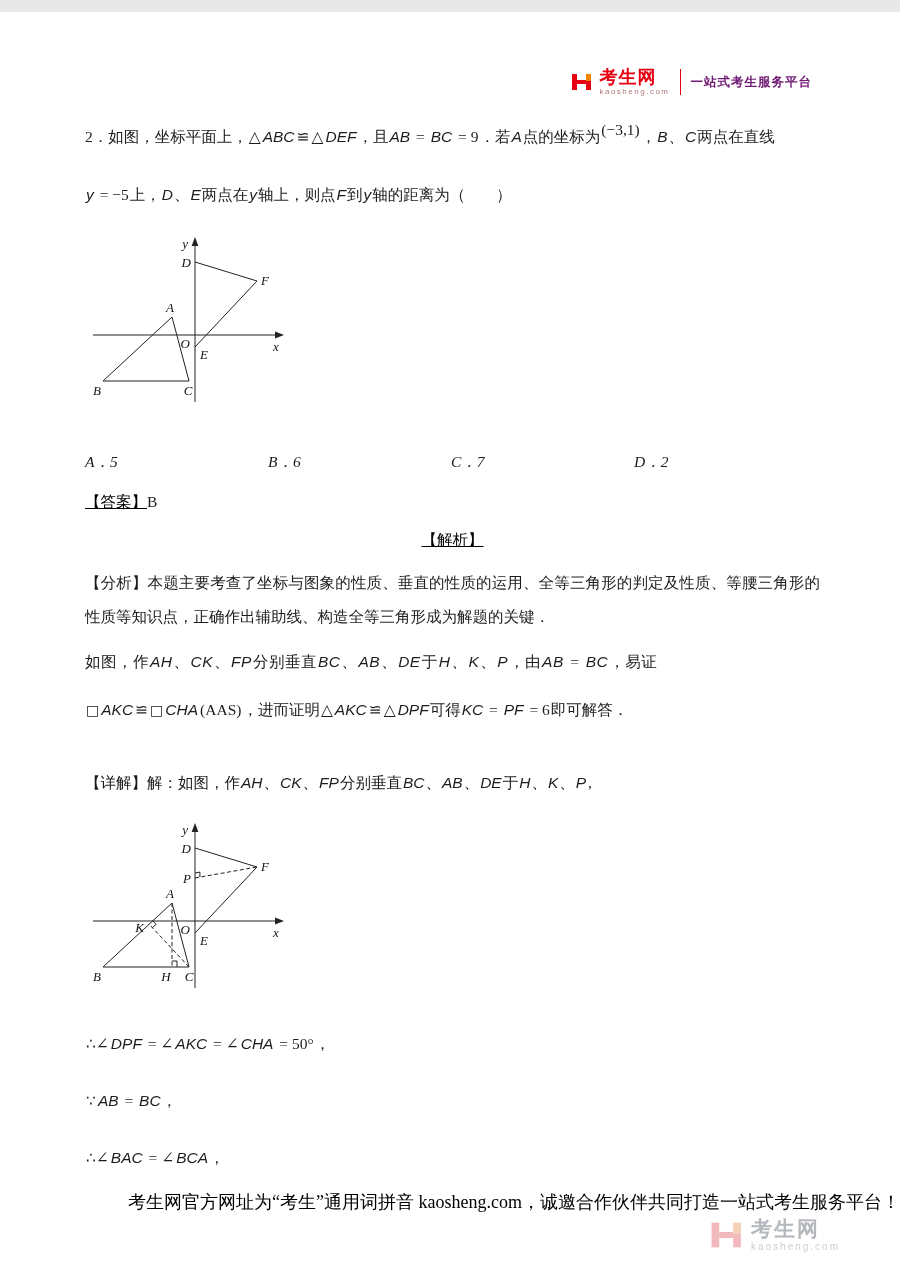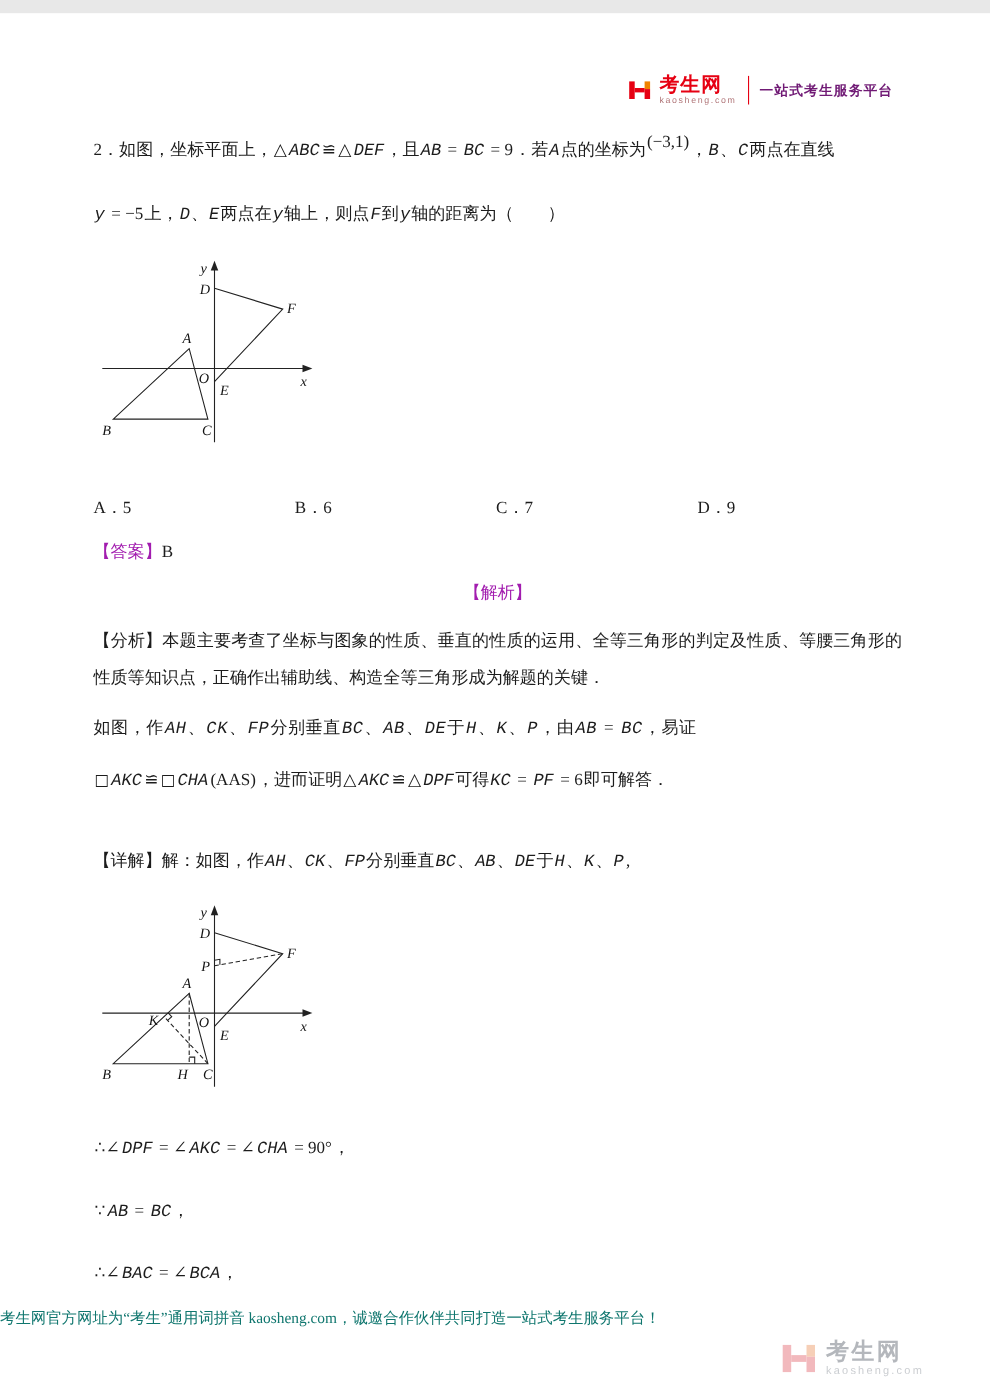--- a/index.html
+++ b/index.html
@@ -2,46 +2,46 @@
 <html><head>
 <meta charset="utf-8">
 <style>
   * { margin:0; padding:0; box-sizing:border-box; }
   body { background:#e8e8e8; font-family:"Liberation Serif","DejaVu Serif",serif; }
   .page { position:relative; width:900px; height:1273px; background:#ffffff; margin:12px auto; overflow:hidden; color:#1c1c1c; }
   .content { padding:112px 80px 0 85px; font-size:15.5px; }
 
   
   .seg-t { font-family:"Liberation Serif","DejaVu Serif",serif;text-align:right; }
-  .seg-m { font-family:Liberation Mono, monospace; font-style:italic; padding:0 1px; }
+  .seg-m { font-family:Liberation Sans, sans-serif; font-style:italic; padding:0 1px; }
   .seg-n { font-family:"Liberation Serif","DejaVu Serif",serif; padding:0 1px; }
   .seg-sup { position:relative; top:-7px; font-family:"Liberation Serif",serif; padding:0 1px; }
   .seg-box { font-family:"DejaVu Sans",sans-serif; font-size:14px; padding:0 1px; }
 
   .q-line { line-height:26px; }
   .q-line2 { margin-top:32px; }
   .figure { margin-top:26px; margin-left:2px; }
   .figure svg { display:block; }
 
-  .options { display:flex; margin-top:36px; line-height:24px; }
+  .options { display:flex; margin-top:36px; line-height:24px;font-style:italic; }
   .option { width:183px; }
 
   .answer-line { margin-top:16px; line-height:24px; }
-  .label-blue { color:#a21caf; }
+  .label-blue { color:#000000;text-decoration:underline; }
   .jiexi-line { margin-top:14px; line-height:24px;text-align:center; }
 
   .para { margin-top:14px; line-height:34px; text-align:justify; }
   .method-line1 { margin-top:14px; line-height:28px; letter-spacing:0.5px; }
   .method-line2 { margin-top:20px; line-height:28px; }
   .xiangjie-line { margin-top:46px; line-height:26px; }
 
   .figure2 { margin-top:24px; }
   .concl { margin-top:31px; line-height:26px; }
 
-  .footer { position:absolute; left:0; right:0; top:1178px; text-align:left; font-size:14px; color:#0f766e; }
+  .footer { position:absolute; left:0; right:0; top:1178px; text-align:right; font-size:18px; color:#000000; }
 
   
   .logo { position:absolute; top:56px; right:88px; display:flex; align-items:center; }
   .logo-mark { width:22px; height:22px; margin-right:6px; }
   .logo-textcol { display:flex; flex-direction:column; line-height:1; margin-right:10px; }
   .logo-brand { color:#e60012; font-weight:bold; font-size:18px; font-family:"Liberation Sans",sans-serif; letter-spacing:1px; }
   .logo-domain { color:#b07578; font-size:8px; font-family:"Liberation Sans",sans-serif; letter-spacing:1.5px; margin-top:2px; }
   .logo-divider { width:1px; height:26px; background:#e60012; margin-right:10px; }
   .logo-tagline { color:#701a75; font-size:12.5px; font-family:"Liberation Sans",sans-serif; font-weight:bold; letter-spacing:1px; }
 
@@ -102,21 +102,21 @@
         <text class="fig-label" x="189" y="117" text-anchor="middle">x</text>
         <text class="fig-label" x="10" y="161" text-anchor="middle">B</text>
         <text class="fig-label" x="101" y="161" text-anchor="middle">C</text>
       </svg>
     </div>
 
     <div class="options">
       <div class="option">A．5</div>
       <div class="option">B．6</div>
       <div class="option">C．7</div>
-      <div class="option">D．9</div>
+      <div class="option">D．2</div>
     </div>
 
     <div class="answer-line">
       <span class="label-blue">【答案】</span><span>B</span>
     </div>
 
     <div class="jiexi-line">
       <span class="label-blue">【解析】</span>
     </div>
 
@@ -151,21 +151,21 @@
         <text class="fig-label" x="103" y="114" text-anchor="end">O</text>
         <text class="fig-label" x="113" y="125" text-anchor="start">E</text>
         <text class="fig-label" x="189" y="117" text-anchor="middle">x</text>
         <text class="fig-label" x="57" y="112" text-anchor="end">K</text>
         <text class="fig-label" x="10" y="161" text-anchor="middle">B</text>
         <text class="fig-label" x="79" y="161" text-anchor="middle">H</text>
         <text class="fig-label" x="102" y="161" text-anchor="middle">C</text>
       </svg>
     </div>
 
-    <div class="concl"><span class="seg-n">∴∠</span><span class="seg-m">DPF</span><span class="seg-n"> = ∠</span><span class="seg-m">AKC</span><span class="seg-n"> = ∠</span><span class="seg-m">CHA</span><span class="seg-n"> = 90°</span><span class="seg-t">，</span></div>
+    <div class="concl"><span class="seg-n">∴∠</span><span class="seg-m">DPF</span><span class="seg-n"> = ∠</span><span class="seg-m">AKC</span><span class="seg-n"> = ∠</span><span class="seg-m">CHA</span><span class="seg-n"> = 50°</span><span class="seg-t">，</span></div>
     <div class="concl"><span class="seg-n">∵</span><span class="seg-m">AB</span><span class="seg-n"> = </span><span class="seg-m">BC</span><span class="seg-t">，</span></div>
     <div class="concl"><span class="seg-n">∴∠</span><span class="seg-m">BAC</span><span class="seg-n"> = ∠</span><span class="seg-m">BCA</span><span class="seg-t">，</span></div>
 
   </div>
 
   <div class="footer">考生网官方网址为“考生”通用词拼音 kaosheng.com，诚邀合作伙伴共同打造一站式考生服务平台！</div>
 
   <div class="watermark">
     <svg class="wm-mark" viewBox="0 0 22 22">
       <rect x="1" y="3" width="5" height="16" fill="#f2b6ba"></rect>

